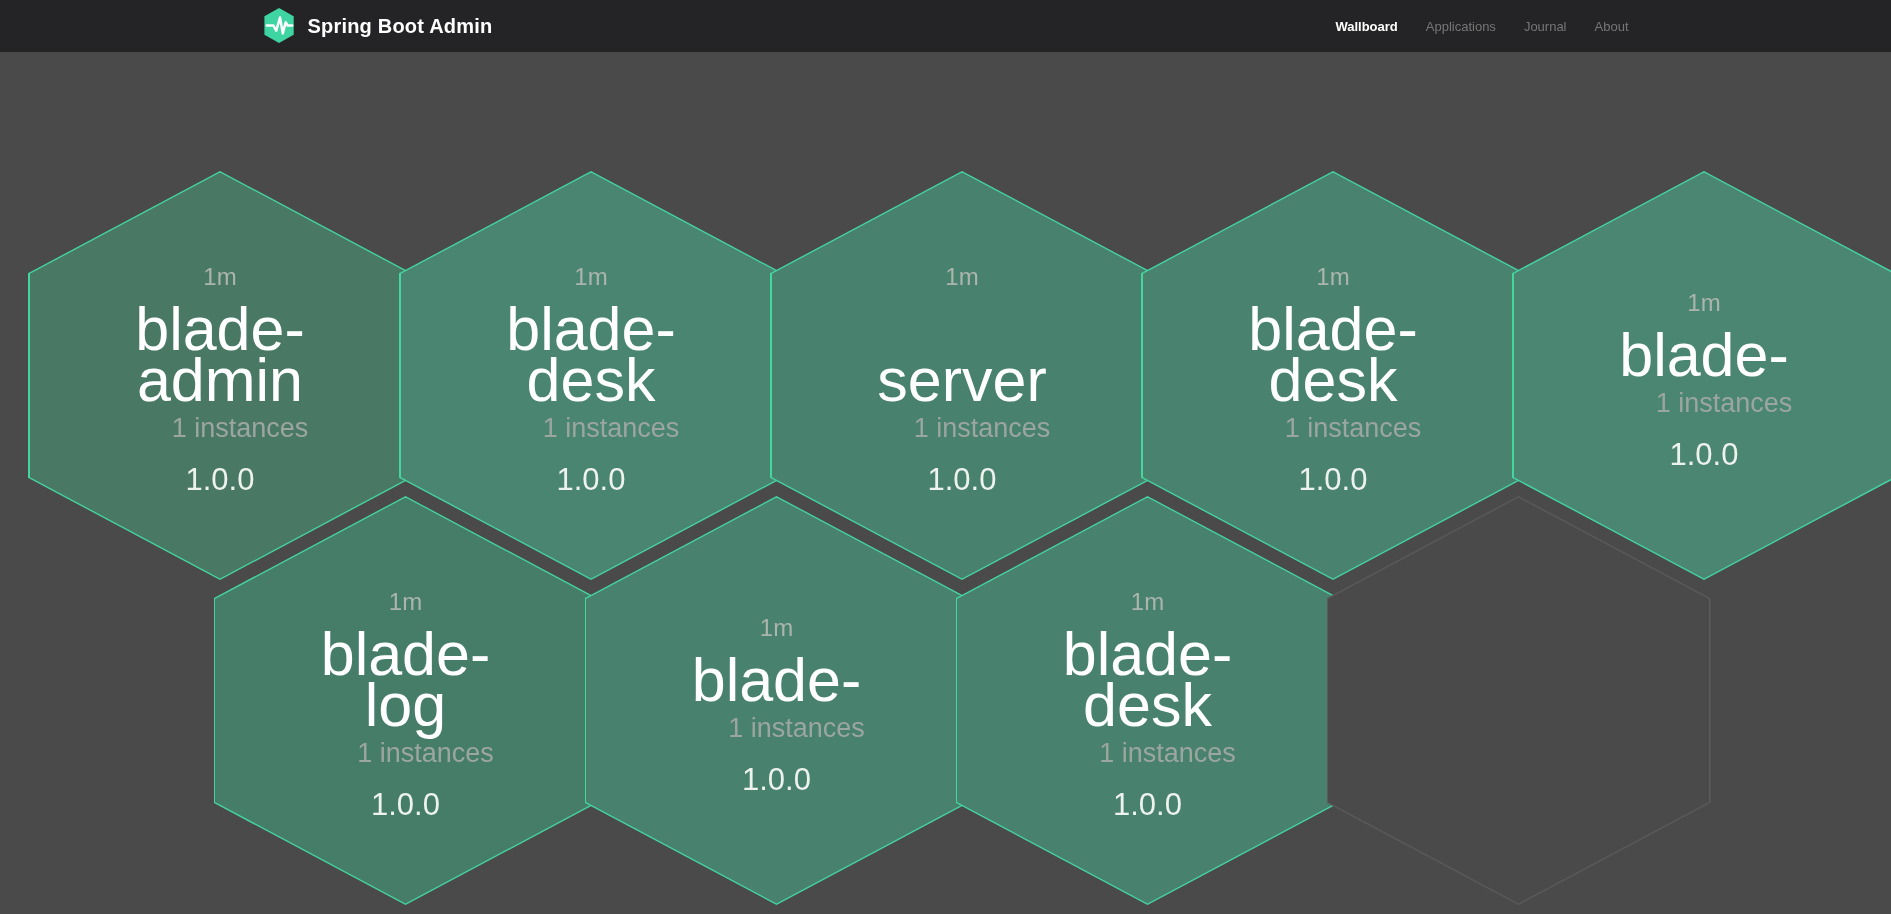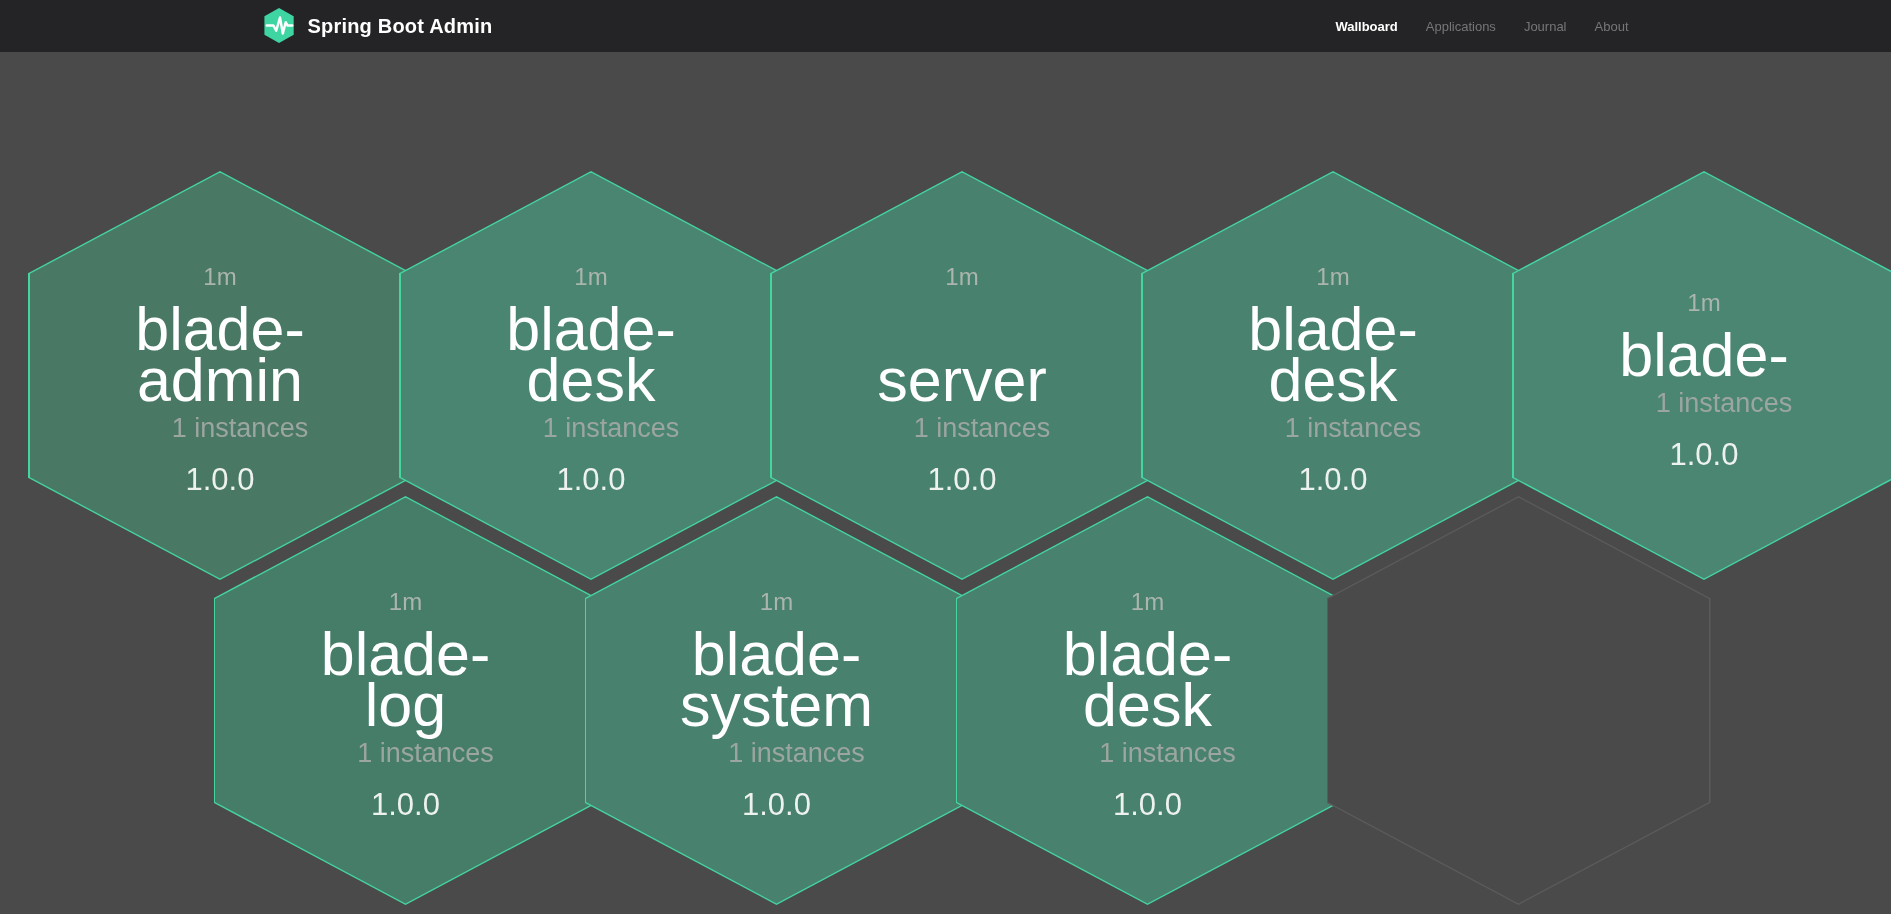--- a/index.html
+++ b/index.html
@@ -198,21 +198,20 @@
     </div>
   </div>
     <div class="hex" style="left: 584.5px; top: 444px;">
     <div class="hex-border">
       <div class="hex-fill" style="background: rgb(72, 129, 109);"></div>
     </div>
     <div class="hex-content">
       <div class="uptime">1m</div>
       <div class="app-name">
         <span>blade-</span><br>
-        <span>system</span>
       </div>
       <div class="instances">1 instances</div>
       <div class="version">1.0.0</div>
     </div>
   </div>
     <div class="hex" style="left: 955.5px; top: 444px;">
     <div class="hex-border">
       <div class="hex-fill" style="background: rgb(72, 129, 109);"></div>
     </div>
     <div class="hex-content">

